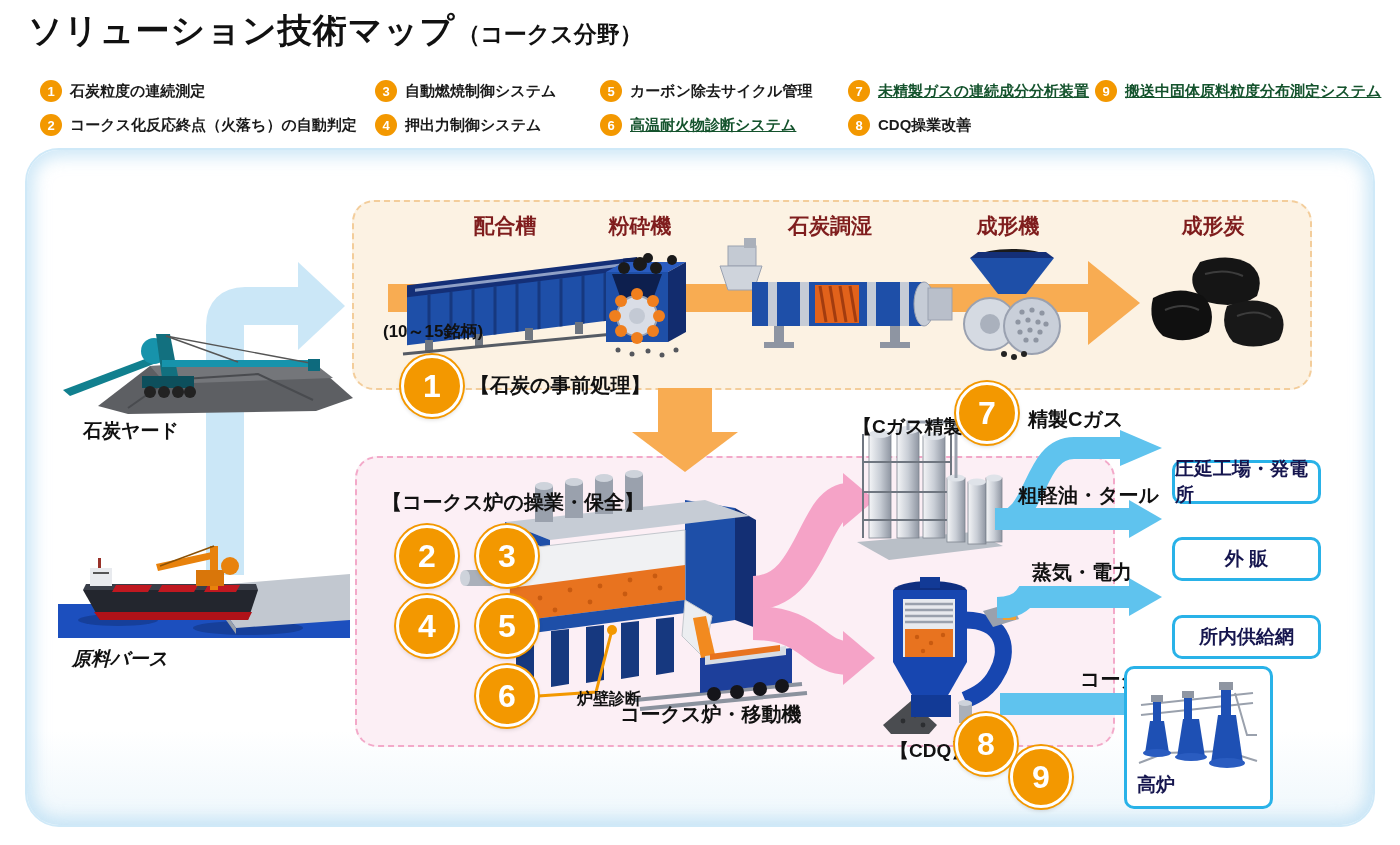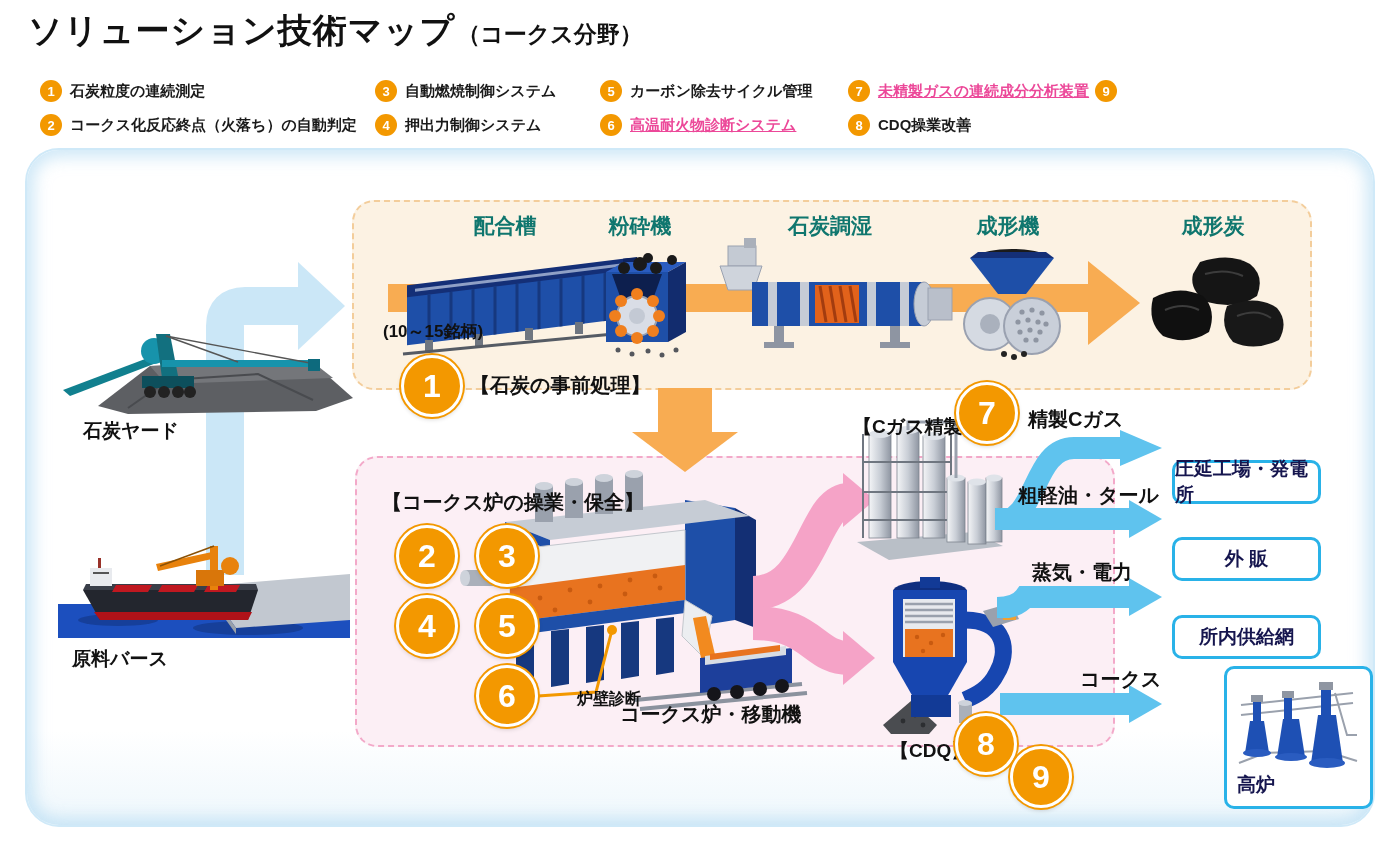--- a/index.html
+++ b/index.html
@@ -8,30 +8,30 @@
   .abs{position:absolute;}
   
   .title{display:flex;align-items:baseline;gap:2px;}
   .title-main{font-size:34px;font-weight:bold;letter-spacing:1px;color:#111;}
   .title-sub{font-size:23px;font-weight:bold;color:#111;}
   
   .litem{display:flex;align-items:flex-start;gap:8px;white-space:nowrap;}
   .lnum{width:22px;height:22px;border-radius:50%;background:#F39800;color:#fff;
         font-size:13px;font-weight:bold;display:flex;align-items:center;justify-content:center;flex:none;}
   .ltext{font-size:15px;font-weight:bold;line-height:22px;color:#1a1a1a;text-decoration:none;}
-  a.ltext{color:#ec4899;text-decoration:underline;cursor:pointer;}
+  a.ltext{color:#14532d;text-decoration:underline;cursor:pointer;}
   
   .board{border:2px solid #cfe9f8;border-radius:34px;
          box-shadow:inset 0 0 16px 7px rgba(168,214,240,.55);
          background:linear-gradient(180deg,#ffffff 0%,#ffffff 86%,#eef7fc 100%);}
   
   .zone-cream{background:#FCF2E3;border:2px dashed #F3CD9B;border-radius:22px;}
   .zone-pink{background:#FCEFF5;border:2px dashed #F3A9C9;border-radius:22px;}
   
-  .stage-label{font-size:21px;font-weight:bold;text-align:center;color:#0f766e;}
+  .stage-label{font-size:21px;font-weight:bold;text-align:center;color:#7f1d1d;}
   .sec-label{font-size:20px;font-weight:bold;color:#111;white-space:nowrap;}
   .flow-label{font-size:20px;font-weight:bold;color:#111;white-space:nowrap;}
   .small-label{font-size:16px;font-weight:bold;color:#111;white-space:nowrap;}
   .note-label{font-size:17px;font-weight:bold;color:#111;white-space:nowrap;}
   .img-label{font-size:19px;font-weight:bold;color:#111;white-space:nowrap;}
   
   .badge{width:56px;height:56px;border-radius:50%;background:#F39800;color:#fff;
          font-size:32px;font-weight:bold;display:flex;align-items:center;justify-content:center;
          border:3px solid #fff;box-shadow:0 0 0 2px #F39800,0 2px 5px rgba(0,0,0,.2);z-index:6;}
   
@@ -80,20 +80,21 @@
   <div class="abs litem" style="left:848px;top:80px;">
     <span class="lnum">7</span>
     <a class="ltext">未精製ガスの連続成分分析装置</a>
   </div>
   <div class="abs litem" style="left:848px;top:114px;">
     <span class="lnum">8</span>
     <span class="ltext">CDQ操業改善</span>
   </div>
   <div class="abs litem" style="left:1095px;top:80px;">
     <span class="lnum">9</span>
+    <a class="ltext">搬送中固体原料粒度分布測定システム</a>
   </div>
 
   <div class="abs board" style="left:25px;top:148px;width:1346px;height:675px;"></div>
 
   <svg class="abs" style="left:180px;top:250px;z-index:1;" width="170" height="330" viewBox="0 0 170 330">
     <path d="M45 325 L45 76 Q45 56 65 56 L122 56" fill="none" stroke="#CBE7F7" stroke-width="38"></path>
     <polygon points="118,12 165,56 118,100" fill="#CBE7F7"></polygon>
   </svg>
 
   <svg class="abs" style="left:58px;top:318px;z-index:2;" width="300" height="100" viewBox="0 0 300 100">
@@ -129,21 +130,21 @@
     <polygon points="150,57 182,57 178,64 146,64" fill="#c01820"></polygon>
     <rect x="32" y="40" width="22" height="18" fill="#e8eaee"></rect>
     <line x1="35" y1="45" x2="51" y2="45" stroke="#555" stroke-width="2"></line>
     <rect x="40" y="30" width="3" height="10" fill="#99322a"></rect>
     <polygon points="152,18 160,18 160,62 152,62" fill="#E8820C"></polygon>
     <polygon points="98,36 154,24 154,31 100,43" fill="#E8820C"></polygon>
     <line x1="156" y1="18" x2="102" y2="38" stroke="#8a5106" stroke-width="1.5"></line>
     <rect x="138" y="42" width="28" height="16" fill="#d9760a"></rect>
     <circle cx="172" cy="38" r="9" fill="#E8820C"></circle>
   </svg>
-  <div class="abs img-label" style="left:72px;top:646px;">原料バース</div>
+  <div class="abs img-label" style="left:72px;top:646px;font-style:italic;">原料バース</div>
 
   <div class="abs zone-cream" style="left:352px;top:200px;width:956px;height:186px;z-index:2;"></div>
 
   <div class="abs oband" style="left:388px;top:284px;width:700px;height:28px;z-index:2;"></div>
   <div class="abs tri-right" style="left:1088px;top:261px;z-index:2;"></div>
 
   <div class="abs stage-label" style="left:425px;top:212px;width:160px;z-index:3;">配合槽</div>
   <div class="abs stage-label" style="left:560px;top:212px;width:160px;z-index:3;">粉砕機</div>
   <div class="abs stage-label" style="left:750px;top:212px;width:160px;z-index:3;">石炭調湿</div>
   <div class="abs stage-label" style="left:928px;top:212px;width:160px;z-index:3;">成形機</div>
@@ -449,21 +450,21 @@
 
   <div class="abs flow-label" style="left:1028px;top:406px;z-index:5;">精製Cガス</div>
   <div class="abs flow-label" style="left:1018px;top:482px;z-index:5;">粗軽油・タール</div>
   <div class="abs flow-label" style="left:1032px;top:559px;z-index:5;">蒸気・電力</div>
   <div class="abs flow-label" style="left:1080px;top:666px;z-index:5;">コークス</div>
 
   <div class="abs dest" style="left:1172px;top:424px;width:143px;height:38px;">圧延工場・発電所</div>
   <div class="abs dest" style="left:1172px;top:501px;width:143px;height:38px;">外 販</div>
   <div class="abs dest" style="left:1172px;top:579px;width:143px;height:38px;">所内供給網</div>
 
-  <div class="abs dest" style="left:1224px;top:630px;width:143px;height:137px;align-items:flex-end;justify-content:flex-start;">
+  <div class="abs dest" style="left:1124px;top:630px;width:143px;height:137px;align-items:flex-end;justify-content:flex-start;">
     <svg class="abs" style="left:8px;top:6px;" width="126" height="100" viewBox="0 0 126 100">
       <g stroke="#9aa1ad" stroke-width="2" fill="none">
         <line x1="6" y1="30" x2="118" y2="18"></line>
           <line x1="6" y1="40" x2="118" y2="28"></line>
         <polyline points="100,18 112,60 122,60"></polyline>
         <path d="M4 88 L30 78 L90 76 L122 86"></path>
       </g>
       <g fill="#1E50B4">
         <polygon points="10,78 15,46 29,46 34,78"></polygon>
           <rect x="18" y="26" width="8" height="22"></rect>

